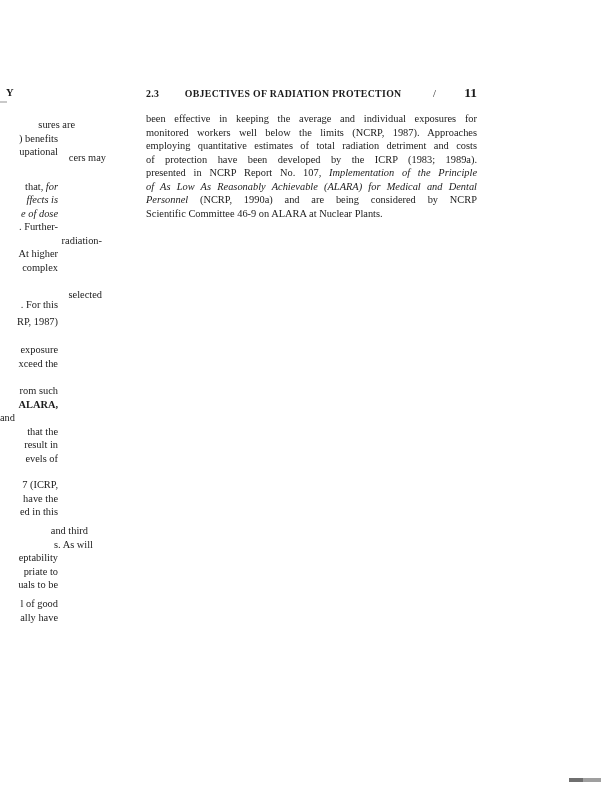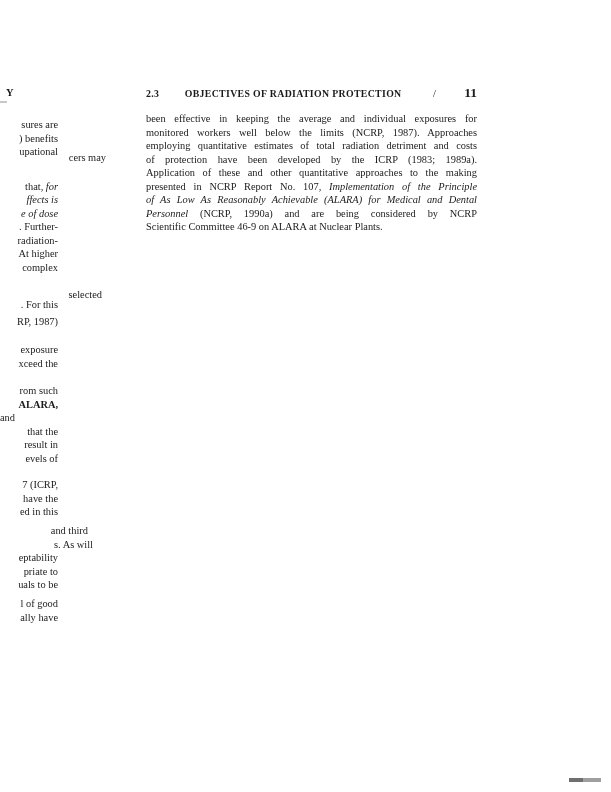--- a/index.html
+++ b/index.html
@@ -57,29 +57,29 @@
   <span class="running-frag">Y</span>
 
   <div class="header">
     <span class="sec-num">2.3</span>
     <span class="sec-name">OBJECTIVES OF RADIATION PROTECTION</span>
     <span class="slash">/</span>
     <span class="pgnum">11</span>
   </div>
 
   <div class="left-col">
-      <div class="frag" style="top: 118px;"><span>sures are</span></div>
+      <div class="frag" style="top: 118px; padding-left: 17px;"><span>sures are</span></div>
       <div class="frag" style="top: 131.5px;"><span>) benefits</span></div>
       <div class="frag" style="top: 145px;"><span>upational</span></div>
       <div class="frag" style="top: 151px; padding-left: 48px;"><span>cers may</span></div>
       <div class="frag" style="top: 179.5px;"><span>that, </span><span class="it">for</span></div>
       <div class="frag" style="top: 193px;"><span class="it">ffects is</span></div>
       <div class="frag" style="top: 206.5px;"><span class="it">e of dose</span></div>
       <div class="frag" style="top: 220px;"><span>. Further-</span></div>
-      <div class="frag" style="top: 233.5px;"><span>radiation-</span></div>
+      <div class="frag" style="top: 233.5px; margin-left: 44px;"><span>radiation-</span></div>
       <div class="frag" style="top: 247px;"><span>At higher</span></div>
       <div class="frag" style="top: 260.5px;"><span>complex</span></div>
       <div class="frag" style="top: 288px; margin-left: 44px;"><span>selected</span></div>
       <div class="frag" style="top: 298px;"><span>. For this</span></div>
       <div class="frag" style="top: 315px;"><span>RP, 1987)</span></div>
       <div class="frag" style="top: 343px;"><span>exposure</span></div>
       <div class="frag" style="top: 356.5px;"><span>xceed the</span></div>
       <div class="frag" style="top: 384px;"><span>rom such</span></div>
       <div class="frag" style="top: 397.5px;"><span class="bd">ALARA,</span></div>
       <div class="frag flush" style="top: 411px;"><span>and</span></div>
@@ -96,21 +96,20 @@
       <div class="frag" style="top: 578px;"><span>uals to be</span></div>
       <div class="frag" style="top: 597px;"><span>l of good</span></div>
       <div class="frag" style="top: 610.5px;"><span>ally have</span></div>
     </div>
 
   <div class="main-par">
       <div class="pline"><span>been effective in keeping the average and individual exposures for</span></div>
       <div class="pline"><span>monitored workers well below the limits (NCRP, 1987). Approaches</span></div>
       <div class="pline"><span>employing quantitative estimates of total radiation detriment and costs</span></div>
       <div class="pline"><span>of protection have been developed by the ICRP (1983; 1989a).</span></div>
-      <div class="pline"><span>Application of these and other quantitative approaches to the making</span></div>
       <div class="pline"><span>presented in NCRP Report No. 107, </span><span class="it">Implementation of the Principle</span></div>
       <div class="pline"><span class="it">of As Low As Reasonably Achievable (ALARA) for Medical and Dental</span></div>
       <div class="pline"><span class="it">Personnel</span><span> (NCRP, 1990a) and are being considered by NCRP</span></div>
       <div class="pline last"><span>Scientific Committee 46-9 on ALARA at Nuclear Plants.</span></div>
     </div>
 
   <div class="speckle"></div>
   <div class="microtext"></div>
 
 </div>

